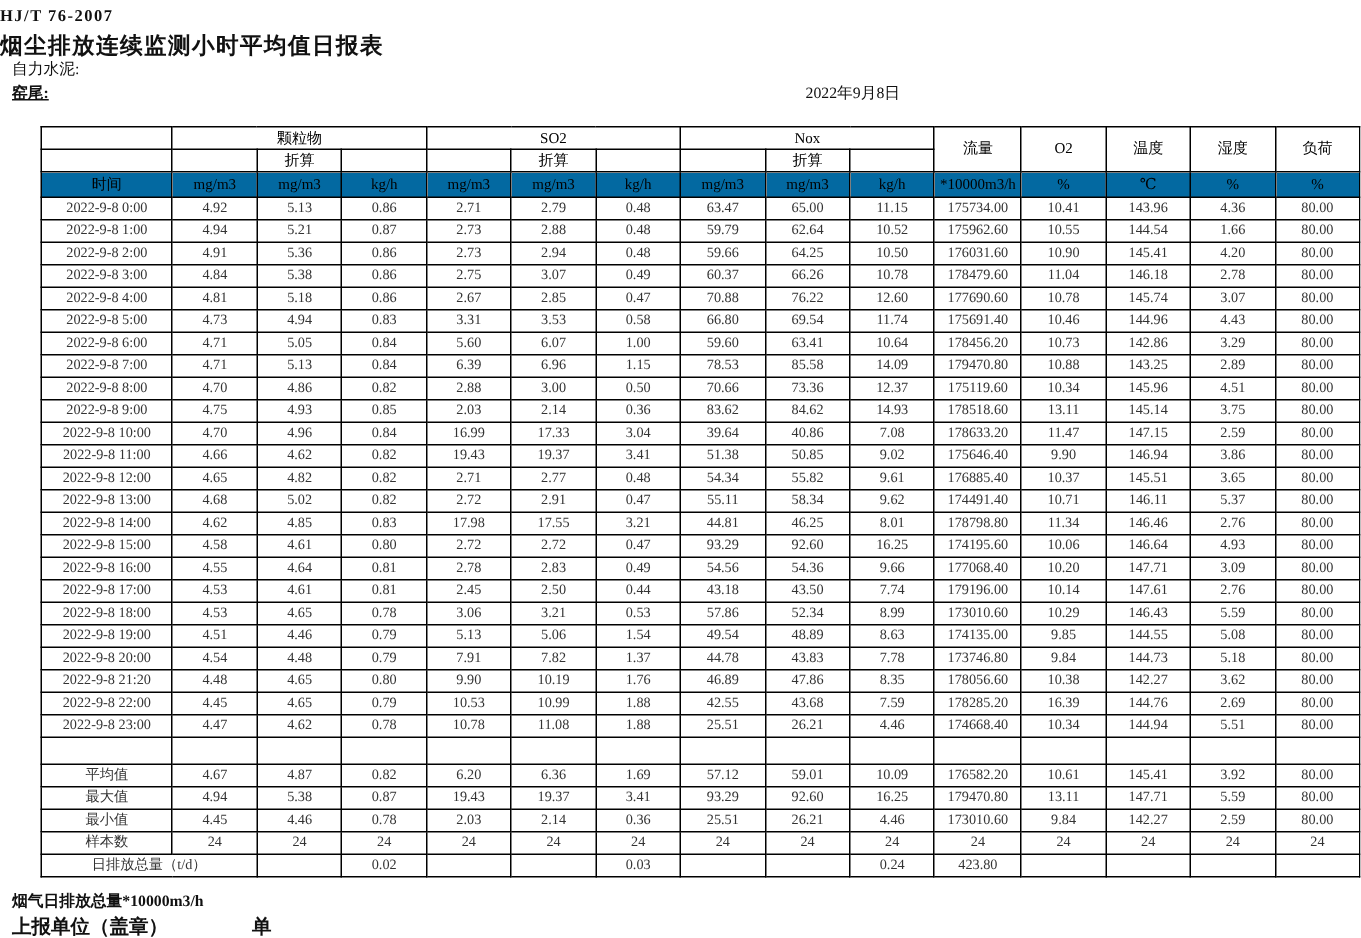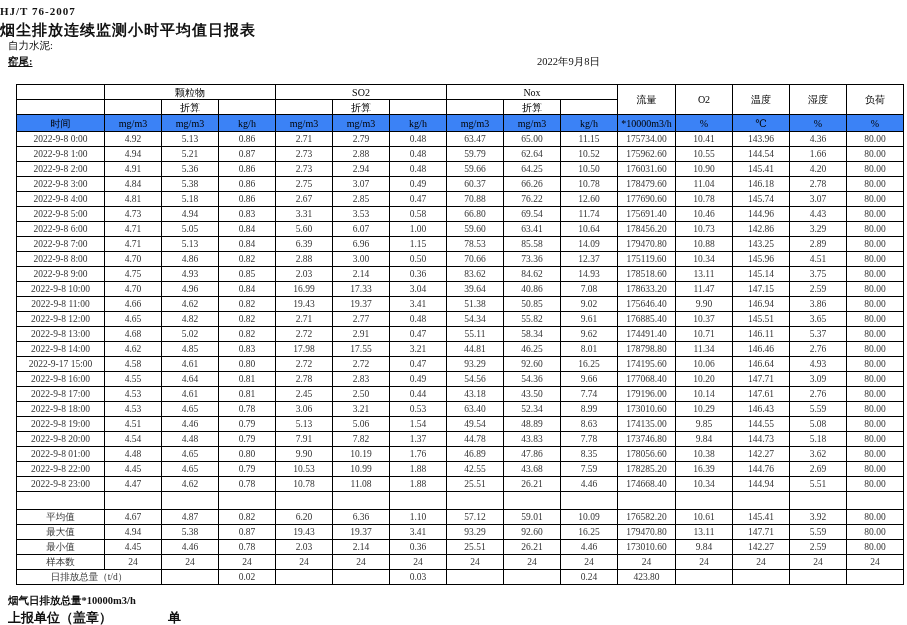--- a/index.html
+++ b/index.html
@@ -7,31 +7,31 @@
     width:907px;height:625px;position:relative;background:#fff;
     font-family:"Liberation Serif","DejaVu Serif",serif;color:#111;
     overflow:hidden;
   }
   .std{position:absolute;left:0;top:5px;font-size:11px;font-weight:bold;letter-spacing:1px;}
   .title{position:absolute;left:0;top:21px;width:100%;text-align:left;font-size:15px;font-weight:bold;letter-spacing:1px;}
   .company{position:absolute;left:8px;top:39px;font-size:10.5px;font-weight:normal;}
   .location{position:absolute;left:8px;top:55px;font-size:10.5px;font-weight:bold;text-decoration:underline;}
   .date{position:absolute;left:537px;top:55px;font-size:10.5px;}
   table.report{
-    position:absolute;left:16px;top:84px;
+    position:absolute;left:27px;top:84px;
     border-collapse:collapse;table-layout:fixed;
   }
   table.report td,table.report th{
     border:1px solid #000;padding:0;margin:0;
     font-size:9.5px;font-weight:normal;text-align:center;
     white-space:nowrap;overflow:hidden;height:14px;line-height:13px;color:#333;
   }
   table.report thead td,table.report thead th{color:#000;font-size:10px;}
   tr.h1{height:15px;} tr.h2{height:12px;}
-  tr.units th{background:#3b82f6;height:16px;font-size:9.5px;margin-top:28px;}
+  tr.units th{background:#0369a1;height:16px;font-size:9.5px;margin-top:28px;}
   tr.units th.time-head{font-size:10px;}
   tr.gap-row td{height:17px;}
   th.sum-label{font-size:10px;color:#000;}
   td.total-label{text-align:left;font-size:10px;color:#000;padding-left:2px;}
   td.time-cell{font-size:9.5px;color:#333;}
   .footer1{position:absolute;left:8px;top:594px;font-size:10.5px;font-weight:bold;}
   .footer2{position:absolute;left:8px;top:609px;font-size:13px;font-weight:bold;}
   .footer2 .unit{position:absolute;left:160px;top:0;}
 </style>
 </head>
@@ -353,21 +353,21 @@
         <td>44.81</td>
         <td>46.25</td>
         <td>8.01</td>
         <td>178798.80</td>
         <td>11.34</td>
         <td>146.46</td>
         <td>2.76</td>
         <td>80.00</td>
       </tr>
       <tr>
-        <td class="time-cell">2022-9-17 15:00</td>
+        <td class="time-cell">2022-9-8 15:00</td>
         <td>4.58</td>
         <td>4.61</td>
         <td>0.80</td>
         <td>2.72</td>
         <td>2.72</td>
         <td>0.47</td>
         <td>93.29</td>
         <td>92.60</td>
         <td>16.25</td>
         <td>174195.60</td>
@@ -411,21 +411,21 @@
         <td>80.00</td>
       </tr>
       <tr>
         <td class="time-cell">2022-9-8 18:00</td>
         <td>4.53</td>
         <td>4.65</td>
         <td>0.78</td>
         <td>3.06</td>
         <td>3.21</td>
         <td>0.53</td>
-        <td>63.40</td>
+        <td>57.86</td>
         <td>52.34</td>
         <td>8.99</td>
         <td>173010.60</td>
         <td>10.29</td>
         <td>146.43</td>
         <td>5.59</td>
         <td>80.00</td>
       </tr>
       <tr>
         <td class="time-cell">2022-9-8 19:00</td>
@@ -455,21 +455,21 @@
         <td>44.78</td>
         <td>43.83</td>
         <td>7.78</td>
         <td>173746.80</td>
         <td>9.84</td>
         <td>144.73</td>
         <td>5.18</td>
         <td>80.00</td>
       </tr>
       <tr>
-        <td class="time-cell">2022-9-8 01:00</td>
+        <td class="time-cell">2022-9-8 21:20</td>
         <td>4.48</td>
         <td>4.65</td>
         <td>0.80</td>
         <td>9.90</td>
         <td>10.19</td>
         <td>1.76</td>
         <td>46.89</td>
         <td>47.86</td>
         <td>8.35</td>
         <td>178056.60</td>
@@ -529,21 +529,21 @@
         <td></td>
         <td></td>
       </tr>
       <tr>
         <th class="sum-label">平均值</th>
         <td>4.67</td>
         <td>4.87</td>
         <td>0.82</td>
         <td>6.20</td>
         <td>6.36</td>
-        <td>1.10</td>
+        <td>1.69</td>
         <td>57.12</td>
         <td>59.01</td>
         <td>10.09</td>
         <td>176582.20</td>
         <td>10.61</td>
         <td>145.41</td>
         <td>3.92</td>
         <td>80.00</td>
       </tr>
       <tr>

